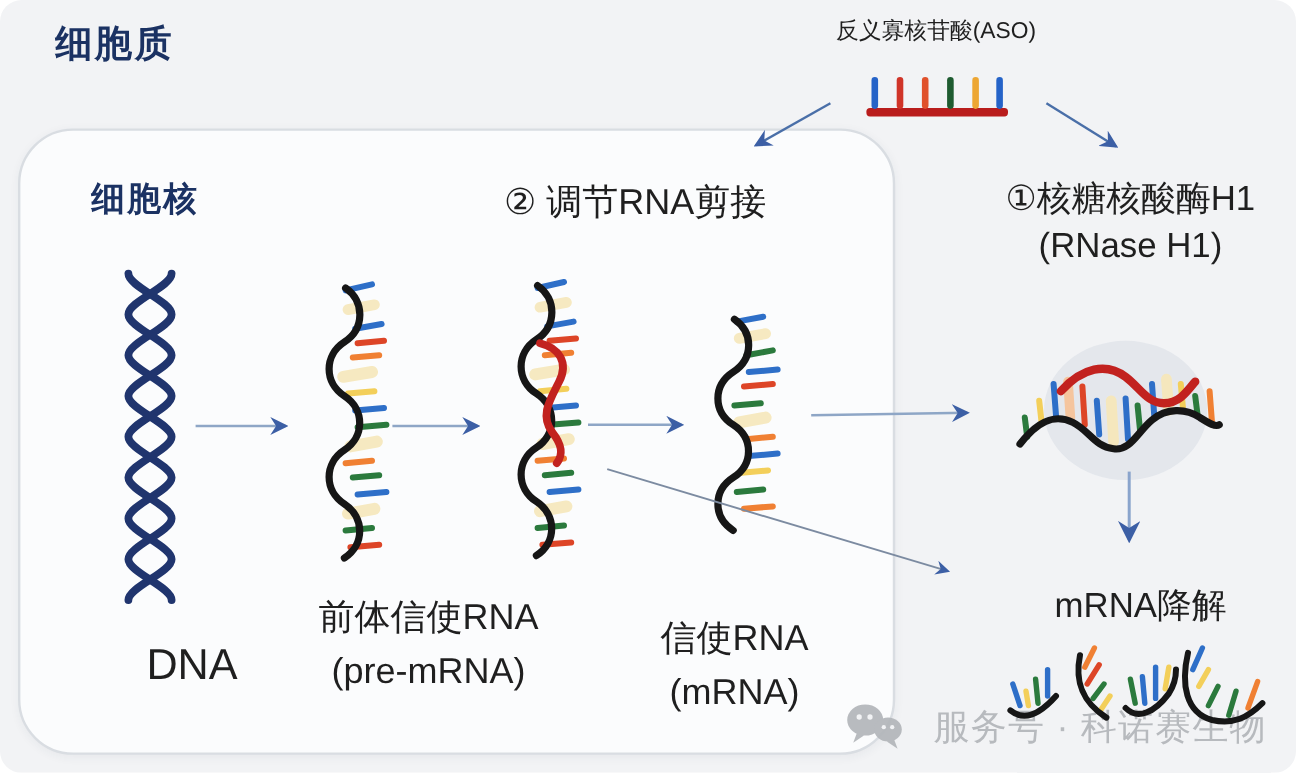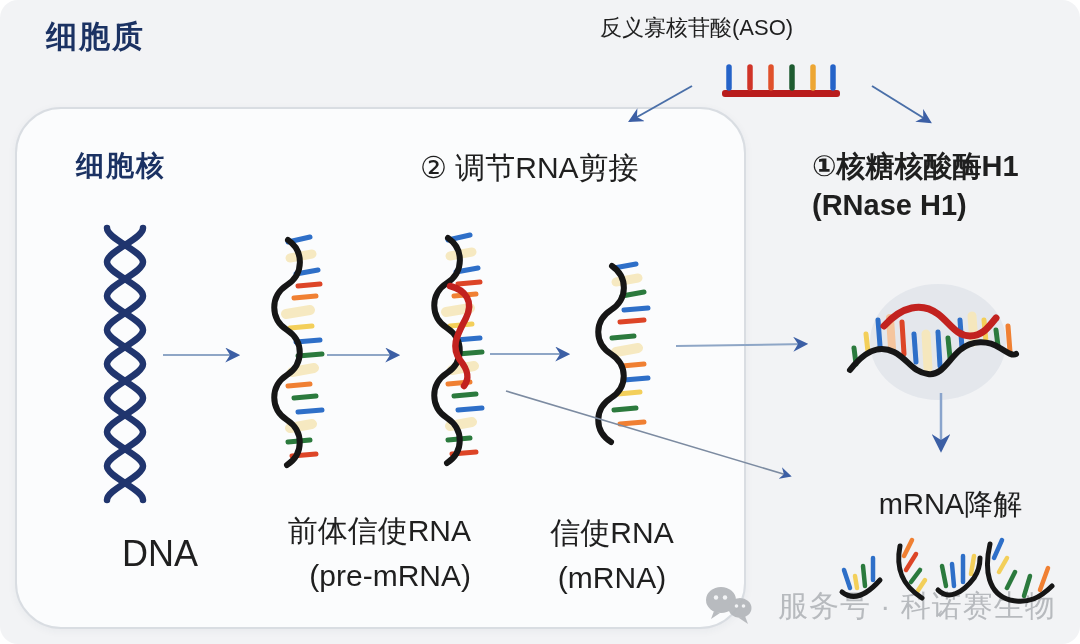--- a/index.html
+++ b/index.html
@@ -11,28 +11,28 @@
   .nucleus-box{
     position:absolute;left:15px;top:107px;width:727px;height:518px;
     background:#fbfcfd;border:2px solid #d9dde2;border-radius:46px;
     box-shadow:0 2px 8px rgba(40,50,70,0.05);
   }
   .lbl{position:absolute;white-space:nowrap;}
   .navy{color:#1b3263;font-weight:700;}
   .dark{color:#1f1f1f;}
   .cytoplasm{left:46px;top:16px;font-size:31px;letter-spacing:2px;}
   .nucleus{left:76px;top:147px;font-size:28px;letter-spacing:2px;}
-  .aso-title{left:600px;top:13px;width:360px;text-align:left;font-size:22px;font-weight:500;}
+  .aso-title{left:600px;top:13px;width:360px;text-align:center;font-size:19px;font-weight:500;}
   .splicing{left:420px;top:148px;width:290px;text-align:left;font-size:30px;font-weight:500;}
-  .rnase{left:812px;top:147px;width:260px;text-align:left;font-size:29px;font-weight:700;line-height:39px;}
+  .rnase{left:812px;top:147px;width:260px;text-align:center;font-size:29px;font-weight:400;line-height:39px;}
   .rnase span{display:block;}
   .dna-label{left:58px;top:533px;width:140px;text-align:right;font-size:36px;font-weight:500;}
   .two-line{text-align:center;font-size:30px;font-weight:500;line-height:45px;}
   .two-line span{display:block;}
-  .pre-mrna-label{left:243px;top:508px;width:228px;text-align:right;}
+  .pre-mrna-label{left:243px;top:492px;width:228px;}
   .mrna-label{left:524px;top:510px;width:176px;}
   .degradation{left:853px;top:485px;width:195px;text-align:center;font-size:29px;font-weight:500;}
   .watermark{
     position:absolute;left:704px;top:585px;display:flex;align-items:center;gap:24px;
     color:#b3b6ba;font-size:30px;letter-spacing:1px;opacity:0.92;
   }
   .art{position:absolute;left:0;top:0;pointer-events:none;}
 </style>
 </head>
 <body>

